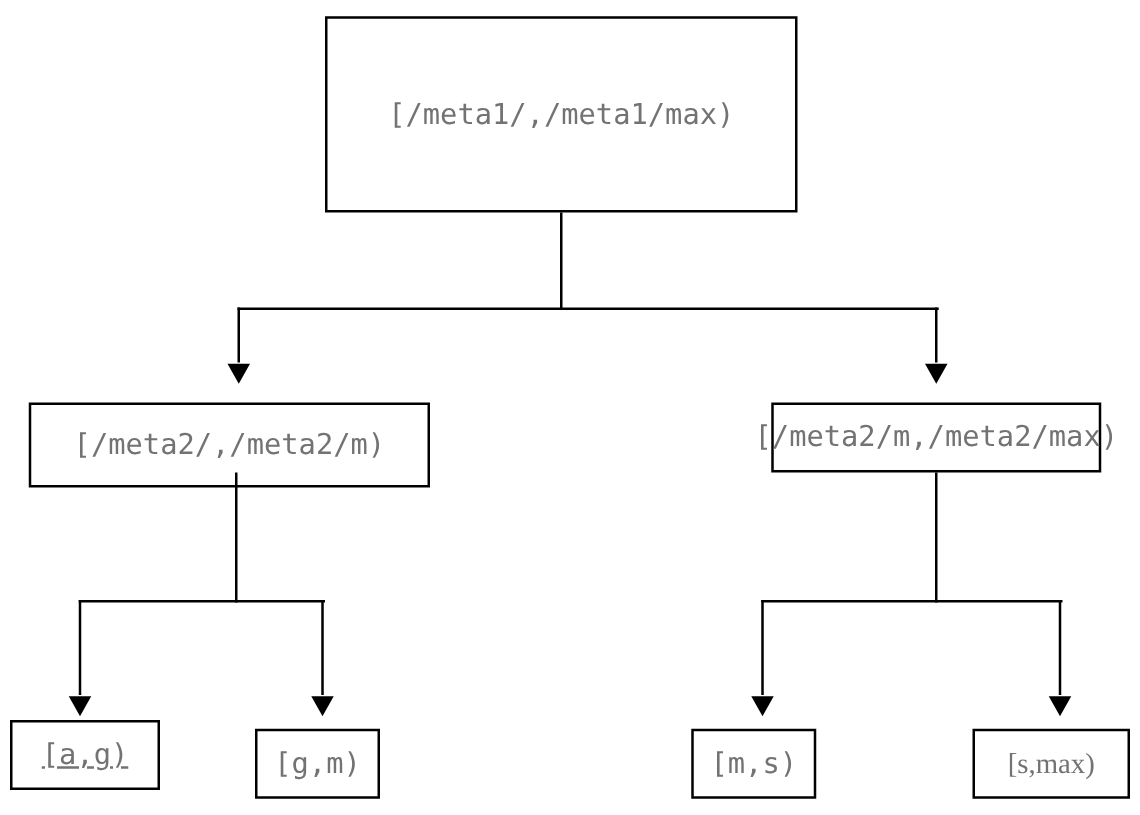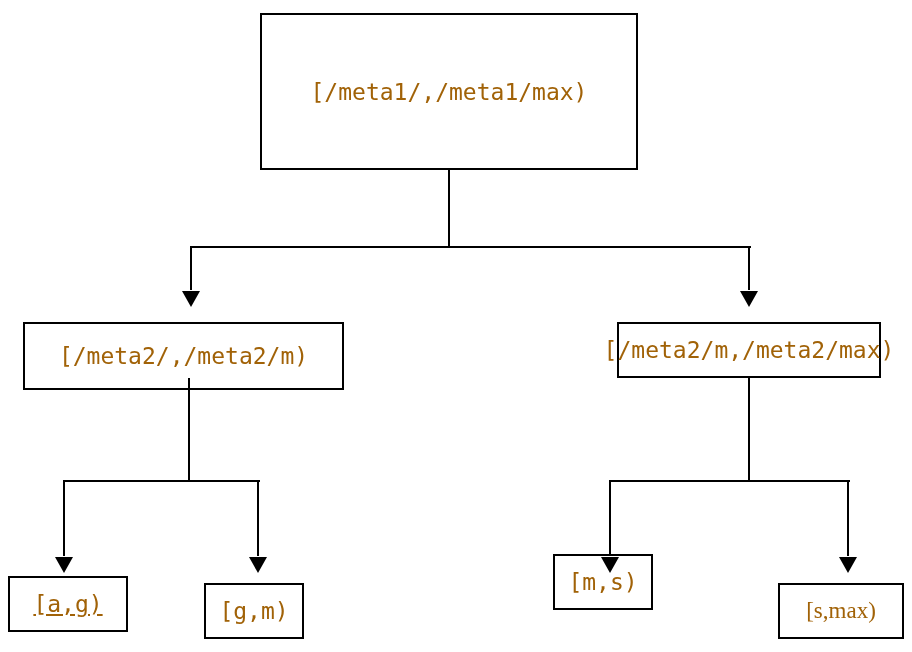--- a/index.html
+++ b/index.html
@@ -6,21 +6,21 @@
     margin: 0;
     padding: 0;
     background: #ffffff;
   }
   .canvas {
     position: relative;
     width: 912px;
     height: 652px;
     background: #ffffff;
     font-family: "DejaVu Sans Mono", "Liberation Mono", monospace;
-    color: #a16207;
+    color: #737373;
     overflow: hidden;
   }
   .node {
     position: absolute;
     box-sizing: border-box;
     border: 2px solid #000000;
     background: #ffffff;
     display: flex;
     align-items: center;
     justify-content: center;
@@ -40,21 +40,21 @@
     border-right: 9px solid transparent;
     border-top: 16px solid #000000;
   }
 
   
   .node-root        { left: 260px; top: 13px;  width: 378px; height: 157px; }
   .node-meta2-low   { left: 23px;  top: 322px; width: 321px; height: 68px; }
   .node-meta2-high  { left: 583px; top: 322px; width: 264px; height: 56px; margin-left: 34px; }
   .node-leaf-a-g    { left: 8px;   top: 576px; width: 120px; height: 56px; text-decoration: underline; }
   .node-leaf-g-m    { left: 204px; top: 583px; width: 100px; height: 56px; }
-  .node-leaf-m-s    { left: 553px; top: 554px; width: 100px; height: 56px; }
+  .node-leaf-m-s    { left: 553px; top: 583px; width: 100px; height: 56px; }
   .node-leaf-s-max  { left: 778px; top: 583px; width: 126px; height: 56px; font-family: Liberation Serif, serif; }
 
   
   .e1-stem       { left: 448px; top: 170px; width: 2px;   height: 78px; }
   .e1-bar        { left: 190px; top: 246px; width: 561px; height: 2px; }
   .e1-drop-left  { left: 190px; top: 246px; width: 2px;   height: 44px; }
   .e1-drop-right { left: 748px; top: 246px; width: 2px;   height: 44px; }
   .e1-arrow-left  { left: 182px; top: 291px; }
   .e1-arrow-right { left: 740px; top: 291px; }
 

